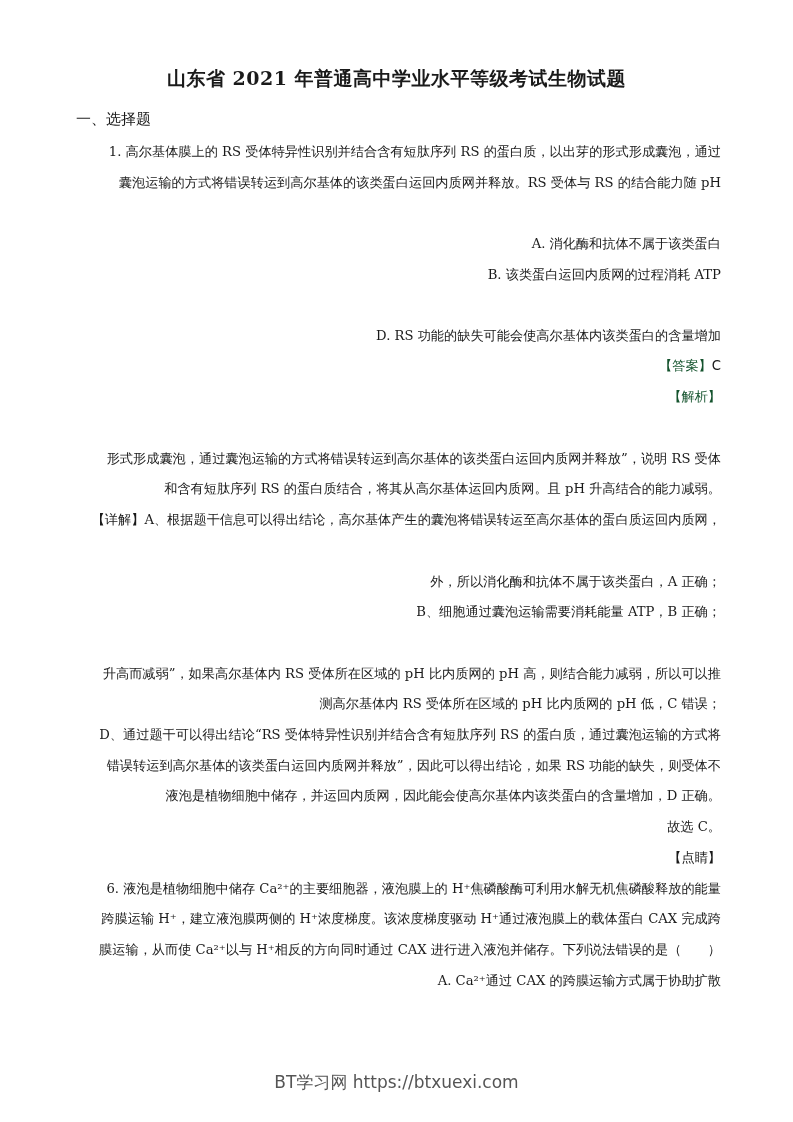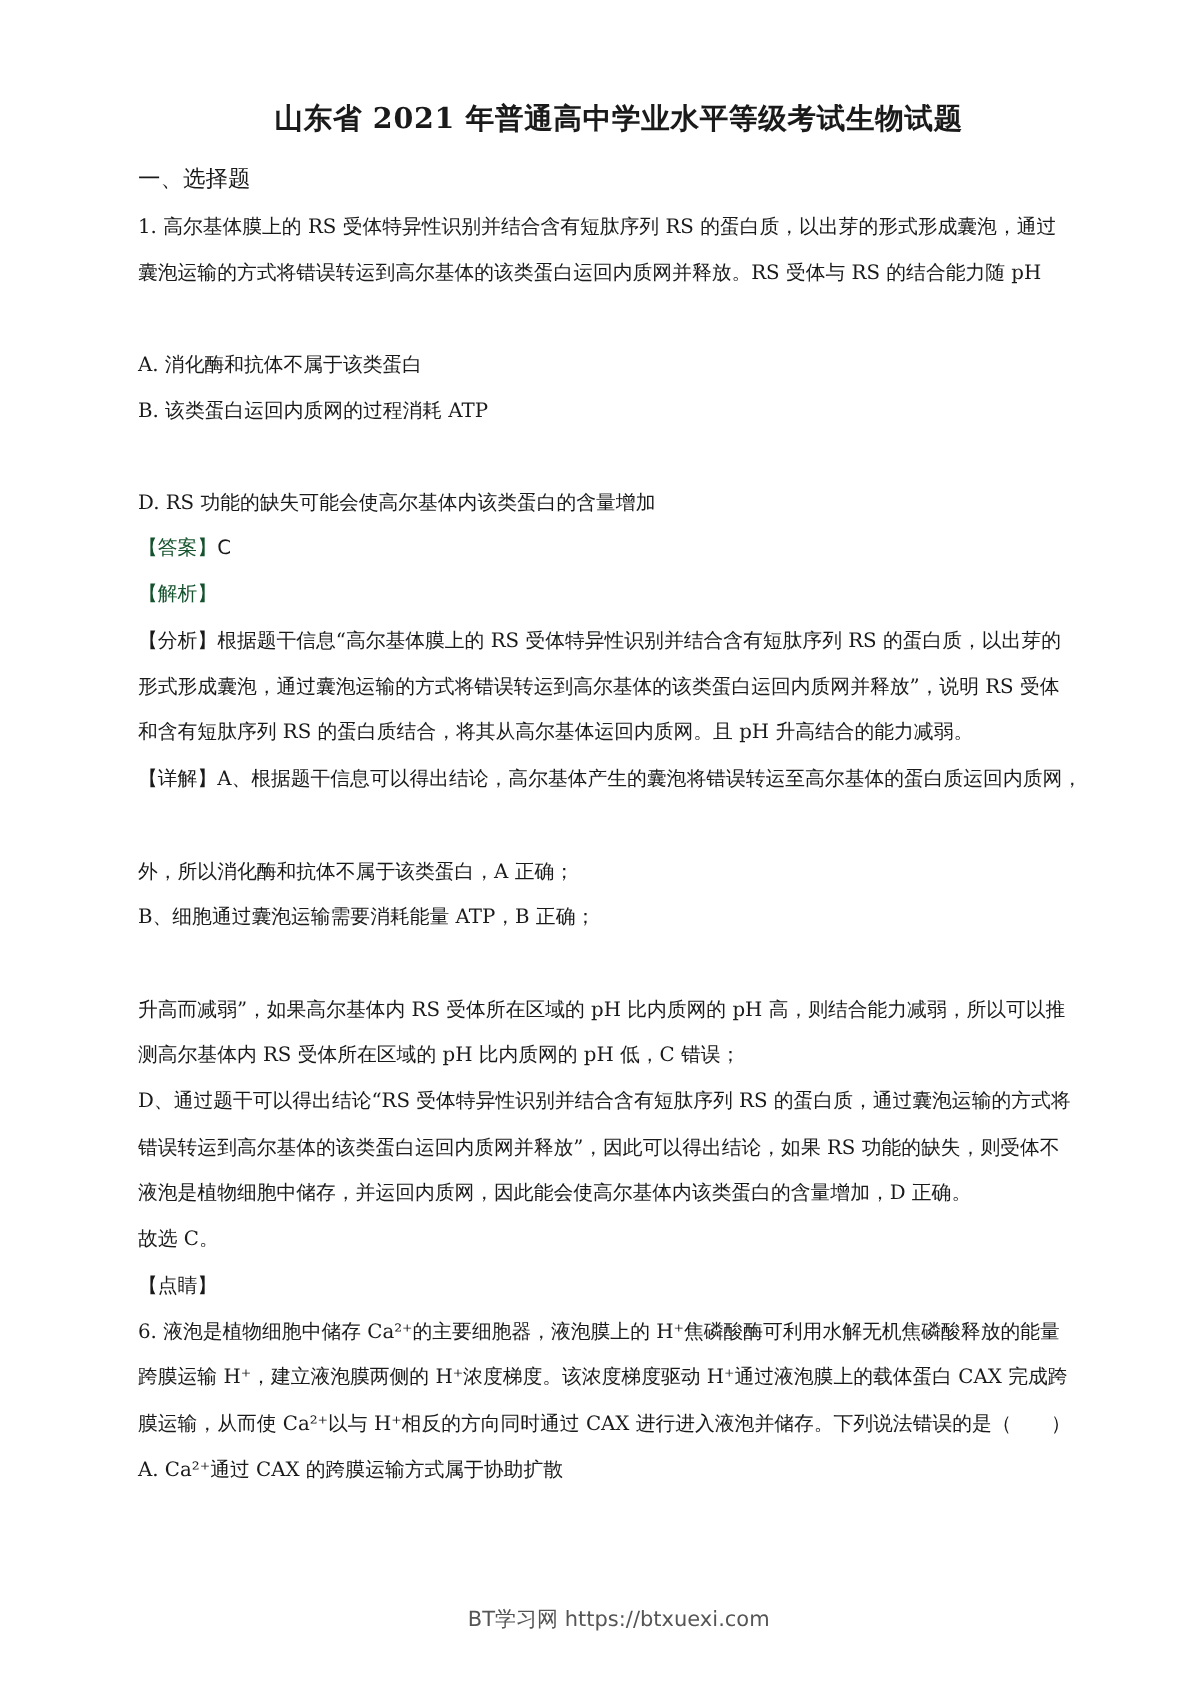--- a/index.html
+++ b/index.html
@@ -1,46 +1,43 @@
 <!DOCTYPE html>
 <html><head>
 <meta charset="utf-8">
 <style>
   html, body { margin: 0; padding: 0; background: #ffffff; }
   body { width: 793px; height: 1122px; position: relative; overflow: hidden; font-family: "DejaVu Serif", "Liberation Serif", serif; color: #1a1a1a; }
-  .page { position: absolute; left: 16px; top: 0; width: 635px; height: 1122px; }
+  .page { position: absolute; left: 0; top: 0; width: 635px; height: 1122px; }
   .title { position: absolute; top: 66px; left: 0; width: 793px; text-align: center; font-size: 19px; font-weight: bold; letter-spacing: 0.5px; }
   .section { position: absolute; left: 76px; top: 110px; font-size: 15px; font-weight: normal; }
-  .line { position: absolute; left: 76px; width: 645px; font-size: 13.2px; white-space: nowrap; line-height: 18px; }
+  .line { position: absolute; left: 76px; width: 645px; font-size: 13.2px; white-space: nowrap; line-height: 18px; text-align: right; }
   .blue { color: #14532d; }
   .sans { font-family: "DejaVu Sans", "Liberation Sans", sans-serif; }
-  .footer { position: absolute; top: 1071px; left: 0; width: 793px; text-align: center; font-family: "DejaVu Sans", "Liberation Sans", sans-serif; font-size: 14px; color: #555; }
+  .footer { position: absolute; top: 1071px; left: 0; width: 793px; text-align: center; font-family: "DejaVu Sans", "Liberation Sans", sans-serif; font-size: 17px; color: #555; }
 </style>
 </head>
 <body>
 
 <div class="page">
   <div class="title">山东省 2021 年普通高中学业水平等级考试生物试题</div>
   <div class="section">一、选择题</div>
 
   <div class="line" style="top:143px">1. 高尔基体膜上的 RS 受体特异性识别并结合含有短肽序列 RS 的蛋白质，以出芽的形式形成囊泡，通过</div>
   <div class="line" style="top:174px">囊泡运输的方式将错误转运到高尔基体的该类蛋白运回内质网并释放。RS 受体与 RS 的结合能力随 pH</div>
 
   <div class="line" style="top:235px">A. 消化酶和抗体不属于该类蛋白</div>
   <div class="line" style="top:266px">B. 该类蛋白运回内质网的过程消耗 ATP</div>
   <div class="line" style="top:327px">D. RS 功能的缺失可能会使高尔基体内该类蛋白的含量增加</div>
 
   <div class="line" style="top:357px">
     <span class="blue">【答案】</span><span class="sans">C</span>
   </div>
   <div class="line blue" style="top:388px">【解析】</div>
 
-  <div class="line" style="top:419px">
-    <span>【分析】</span><span>根据题干信息“高尔基体膜上的 RS 受体特异性识别并结合含有短肽序列 RS 的蛋白质，以出芽的</span>
-  </div>
   <div class="line" style="top:450px">形式形成囊泡，通过囊泡运输的方式将错误转运到高尔基体的该类蛋白运回内质网并释放”，说明 RS 受体</div>
   <div class="line" style="top:480px">和含有短肽序列 RS 的蛋白质结合，将其从高尔基体运回内质网。且 pH 升高结合的能力减弱。</div>
 
   <div class="line" style="top:511px">
     <span>【详解】</span><span>A、根据题干信息可以得出结论，高尔基体产生的囊泡将错误转运至高尔基体的蛋白质运回内质网，</span>
   </div>
   <div class="line" style="top:573px">外，所以消化酶和抗体不属于该类蛋白，A 正确；</div>
   <div class="line" style="top:603px">B、细胞通过囊泡运输需要消耗能量 ATP，B 正确；</div>
   <div class="line" style="top:665px">升高而减弱”，如果高尔基体内 RS 受体所在区域的 pH 比内质网的 pH 高，则结合能力减弱，所以可以推</div>
   <div class="line" style="top:695px">测高尔基体内 RS 受体所在区域的 pH 比内质网的 pH 低，C 错误；</div>

